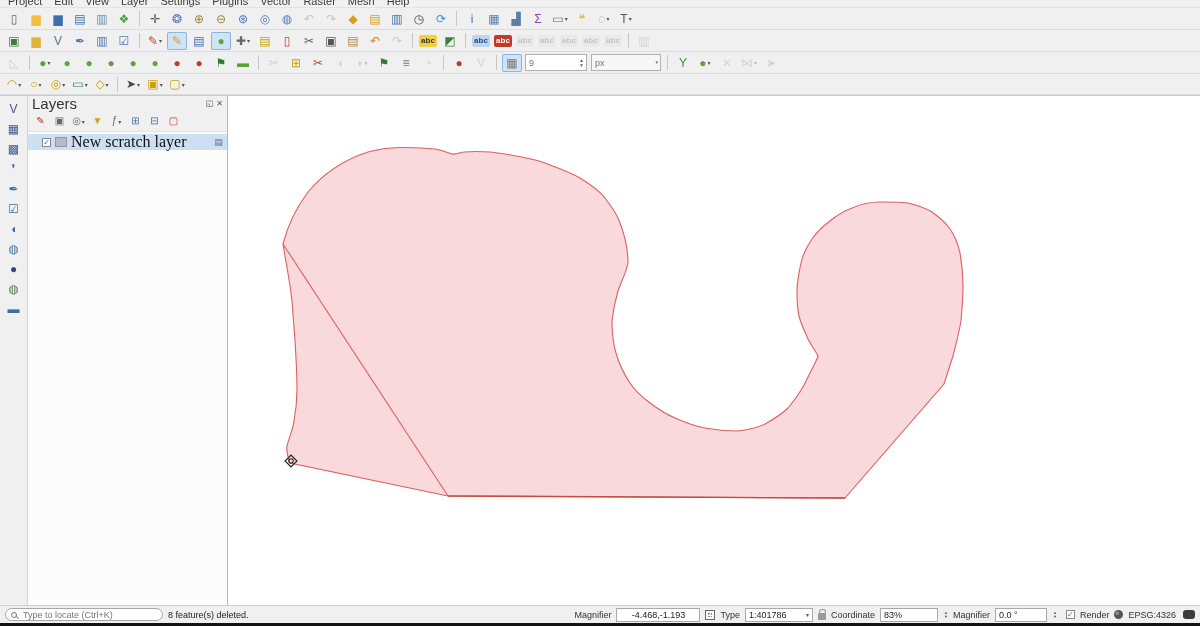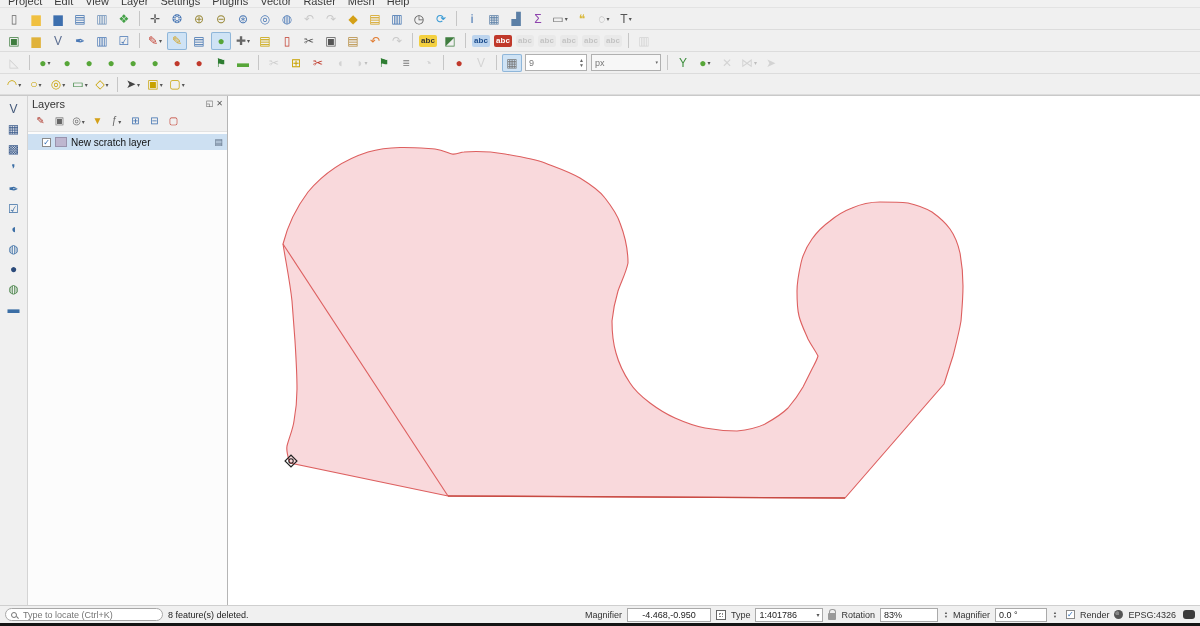--- a/index.html
+++ b/index.html
@@ -27,32 +27,32 @@
          justify-content:space-between; font-size:9px; color:#777; padding:0 3px; margin:0 2px; }
   .tbw.spin { width:62px; } .tbw.combo { width:70px; background:#f7f7f7; }
   .tbw-a { font-size:5px; color:#666; letter-spacing:-1px; display:flex; flex-direction:column; line-height:.9; }
   
   .main { display:flex; height:510px; border-top:1px solid #c9c9c9; }
   .leftdock { width:28px; background:#f0f0f0; border-right:1px solid #d4d4d4; display:flex; flex-direction:column;
               align-items:center; padding-top:3px; }
   .leftdock .tbi { margin:1px 0; }
   .panel { width:200px; background:#f0f0f0; border-right:1px solid #b5b5b5; display:flex; flex-direction:column; }
   .panel-header { height:15px; display:flex; align-items:center; justify-content:space-between; padding:0 4px; }
-  .panel-title { font-size:11px; color:#333; }
+  .panel-title { font-size:15px; color:#333; }
   .panel-header-btns { display:flex; gap:3px; }
   .ph-btn { font-size:8px; color:#555; line-height:1; }
   .panel-toolbar { height:20px; display:flex; align-items:center; padding:0 3px; }
   .panel-toolbar .tbi { min-width:17px; height:16px; }
   .panel-toolbar .tbg { font-size:10px; }
   .layer-list { flex:1; background:#fcfcfc; border-top:1px solid #e2e2e2; padding-top:2px; }
   .layer-row { height:16px; display:flex; align-items:center; gap:4px; background:#cde0f2; padding:0 4px 0 14px; }
   .cb { width:9px; height:9px; background:#fff; border:1px solid #8a8a8a; font-size:8px; line-height:8px;
         color:#2d6cb5; text-align:center; flex:none; }
   .layer-icon { width:12px; height:10px; background:#beb6cf; border:1px solid #9a93ad; flex:none; }
-  .layer-name { font-size:10px; color:#111; flex:1; white-space:nowrap; overflow:hidden; }
+  .layer-name { font-size:16px; color:#111; flex:1; white-space:nowrap; overflow:hidden;font-family:Liberation Serif, serif; }
   .mem-ind { font-size:9px; color:#5a6b80; line-height:1; }
   
   .canvas { flex:1; background:#ffffff; position:relative; }
   .canvas svg { position:absolute; left:0; top:0; }
   
   .statusbar { height:18px; display:flex; align-items:center; background:#f0f0f0; border-top:1px solid #cfcfcf;
                padding:0 5px; font-size:9px; color:#333; gap:5px; }
   .locator { width:158px; height:13px; border:1px solid #a8a8a8; border-radius:7px; background:#fff;
              display:flex; align-items:center; padding:0 5px; gap:4px; flex:none; }
   .locator input { border:none; outline:none; font-size:9px; width:120px; background:transparent;
@@ -520,31 +520,31 @@
 
 <div class="statusbar">
   <span class="locator">
     <span class="mag-glass"></span>
     <input placeholder="Type to locate (Ctrl+K)" style="">
   </span>
   <span class="sb-msg">8 feature(s) deleted.</span>
   <span class="sb-spacer"></span>
 
   <span class="sb-label">Magnifier</span>
-  <span class="sb-box" style="width:84px">-4.468,-0.950</span>
+  <span class="sb-box" style="width:84px">-4.468,-1.193</span>
   <span class="ext-icon"></span>
 
   <span class="sb-label">Type</span>
   <span class="sb-box sb-combo" style="width:68px">
     <span>1:401786</span>
     <span class="dd">▾</span>
   </span>
   <span class="lock-icon"></span>
 
-  <span class="sb-label">Rotation</span>
+  <span class="sb-label">Coordinate</span>
   <span class="sb-box" style="width:58px; justify-content:flex-start">83%</span>
   <span class="spin-arrows">
       <span>▲</span>
       <span>▼</span>
     </span>
 
   <span class="sb-label">Magnifier</span>
   <span class="sb-box" style="width:52px; justify-content:flex-start">0.0 °</span>
   <span class="spin-arrows">
       <span>▲</span>

